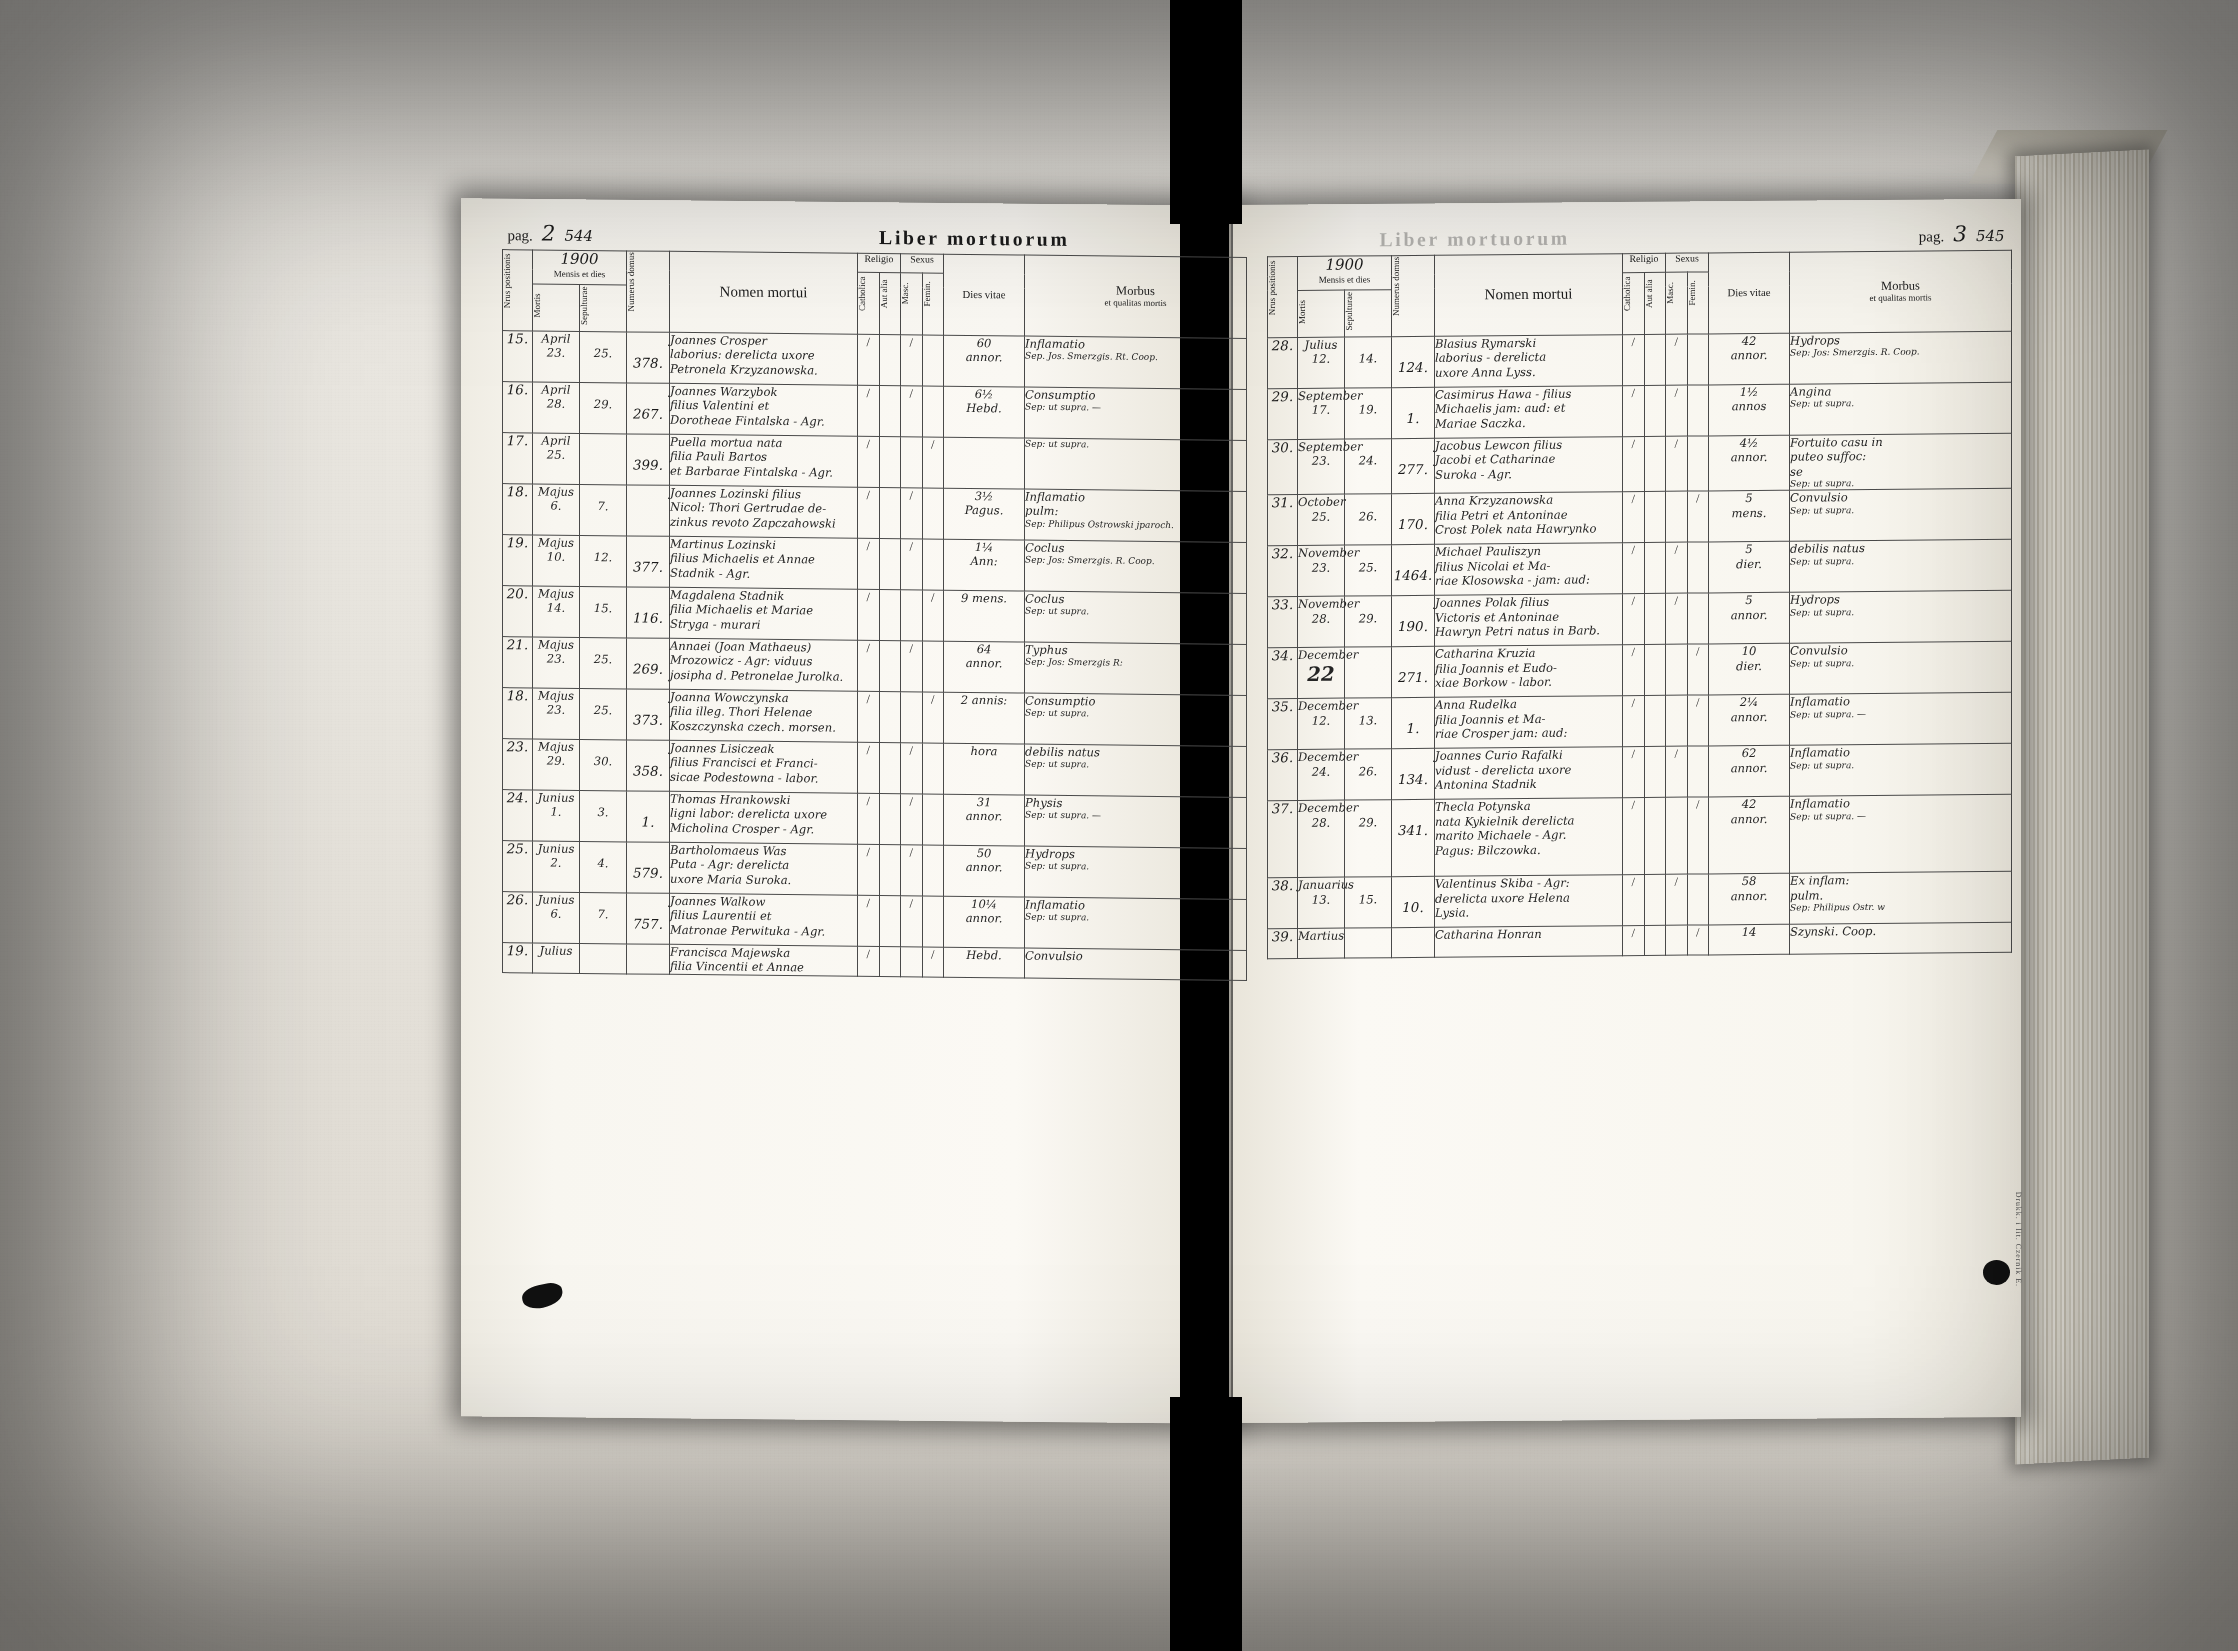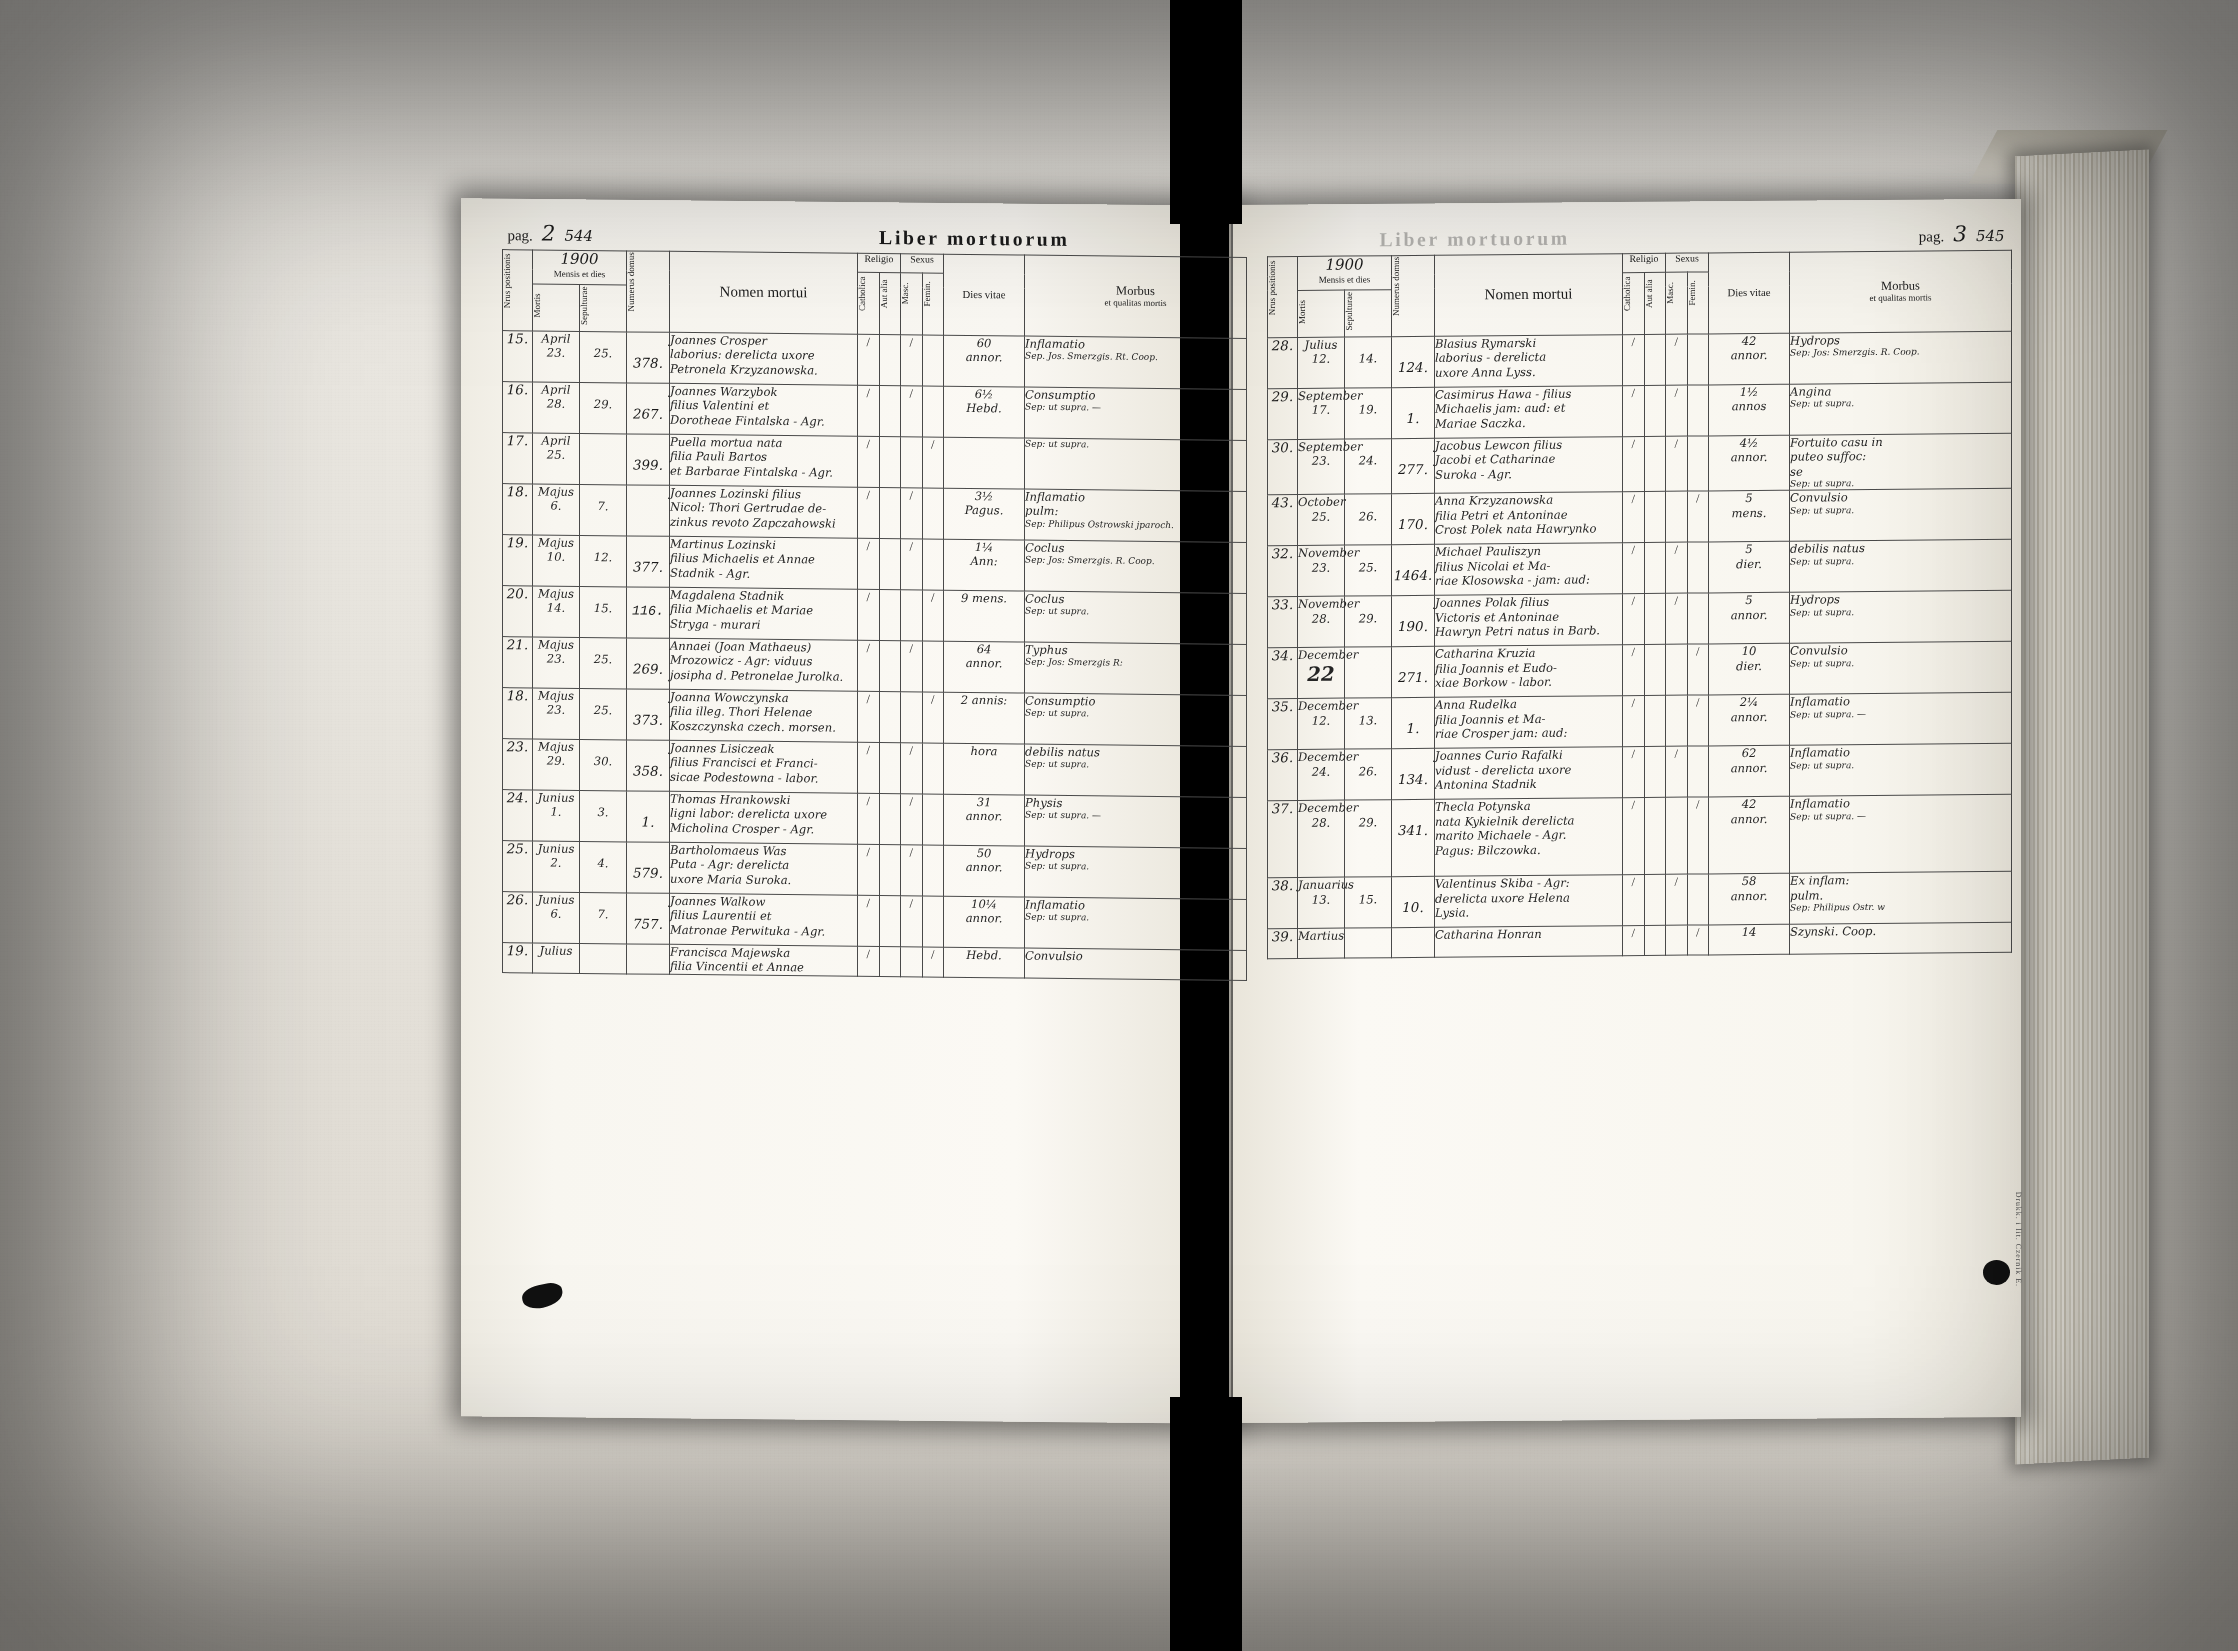--- a/index.html
+++ b/index.html
@@ -299,21 +299,21 @@
     <tr class="row">
       <td class="num">20.</td>
       <td class="cellh c">
             <div>Majus</div>
             <div>14.</div>
           </td>
       <td class="cellh c">
             <div>&nbsp;</div>
             <div>15.</div>
           </td>
-      <td class="num" style="padding-top:16px;font-family:Liberation Mono, monospace;">116.</td>
+      <td class="num" style="padding-top:23px;">116.</td>
       <td class="cellh" style="white-space:pre-line;">Magdalena Stadnik
 filia Michaelis et Mariae
 Stryga - murari</td>
       <td class="dot">/</td>
       <td class="dot"></td>
       <td class="dot"></td>
       <td class="dot">/</td>
       <td class="cellh c" style="white-space:pre-line;font-style:italic;">9 mens.</td>
       <td class="cellh">
             <div style="white-space:pre-line;">Coclus</div>
@@ -630,21 +630,21 @@
       <td class="cellh c" style="white-space:pre-line;">4½
 annor.</td>
       <td class="cellh">
             <div style="white-space:pre-line;">Fortuito casu in
 puteo suffoc:
 se</div>
             <div class="small" style="font-style:italic;">Sep: ut supra.</div>
           </td>
     </tr>
     <tr class="row">
-      <td class="num">43.</td>
+      <td class="num">31.</td>
       <td class="cellh c">
             <div>October</div>
             <div>25.</div>
           </td>
       <td class="cellh c">
             <div>&nbsp;</div>
             <div>26.</div>
           </td>
       <td class="num" style="padding-top:23px;">170.</td>
       <td class="cellh" style="white-space:pre-line;">Anna Krzyzanowska

